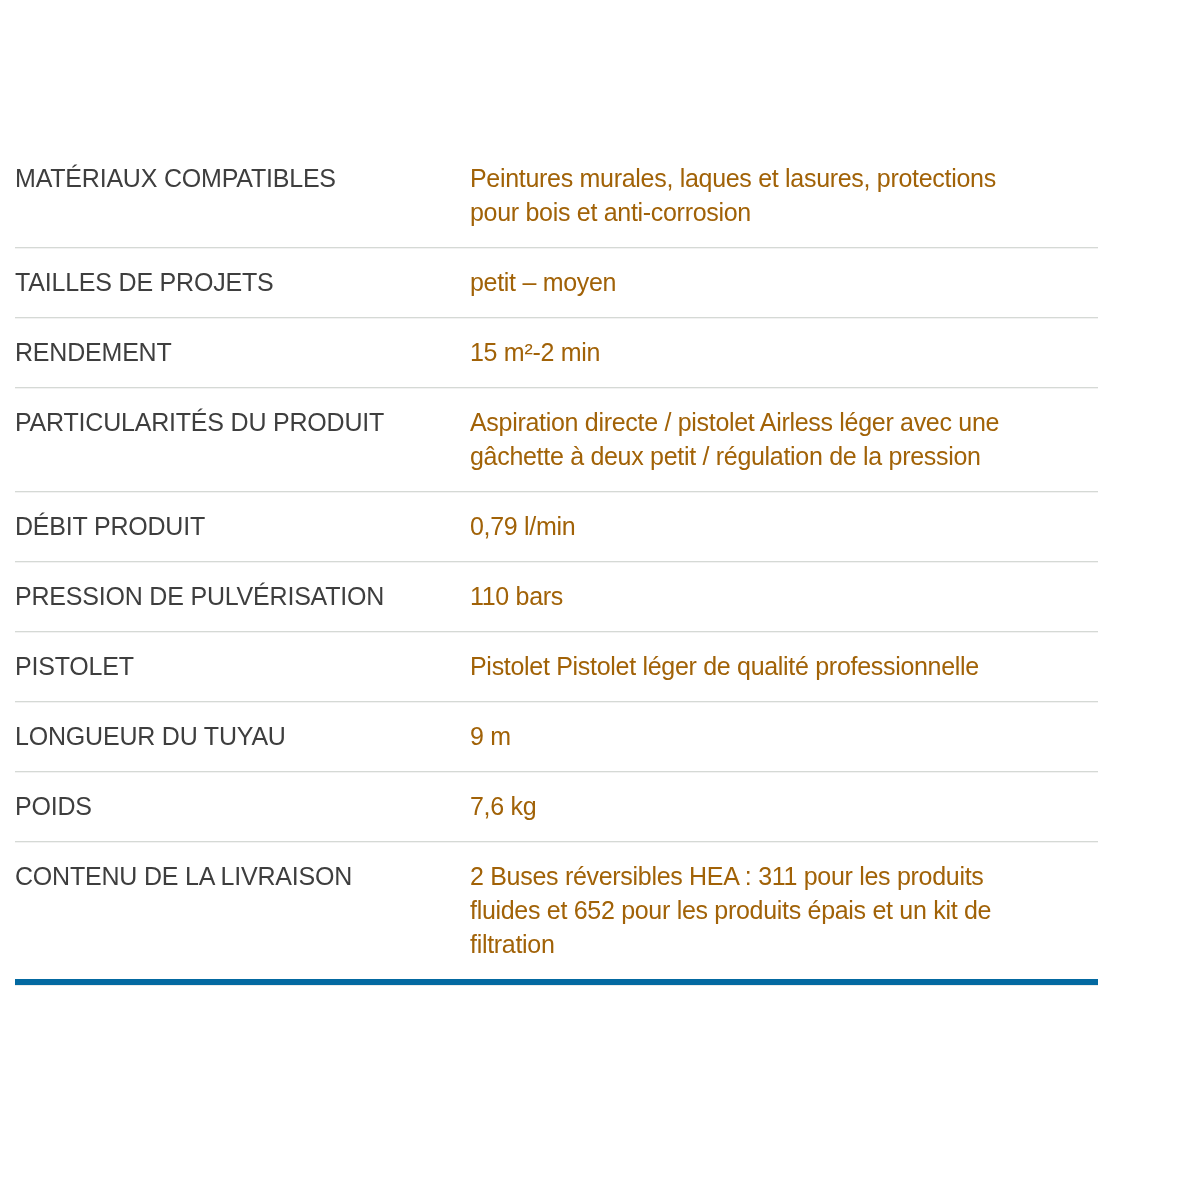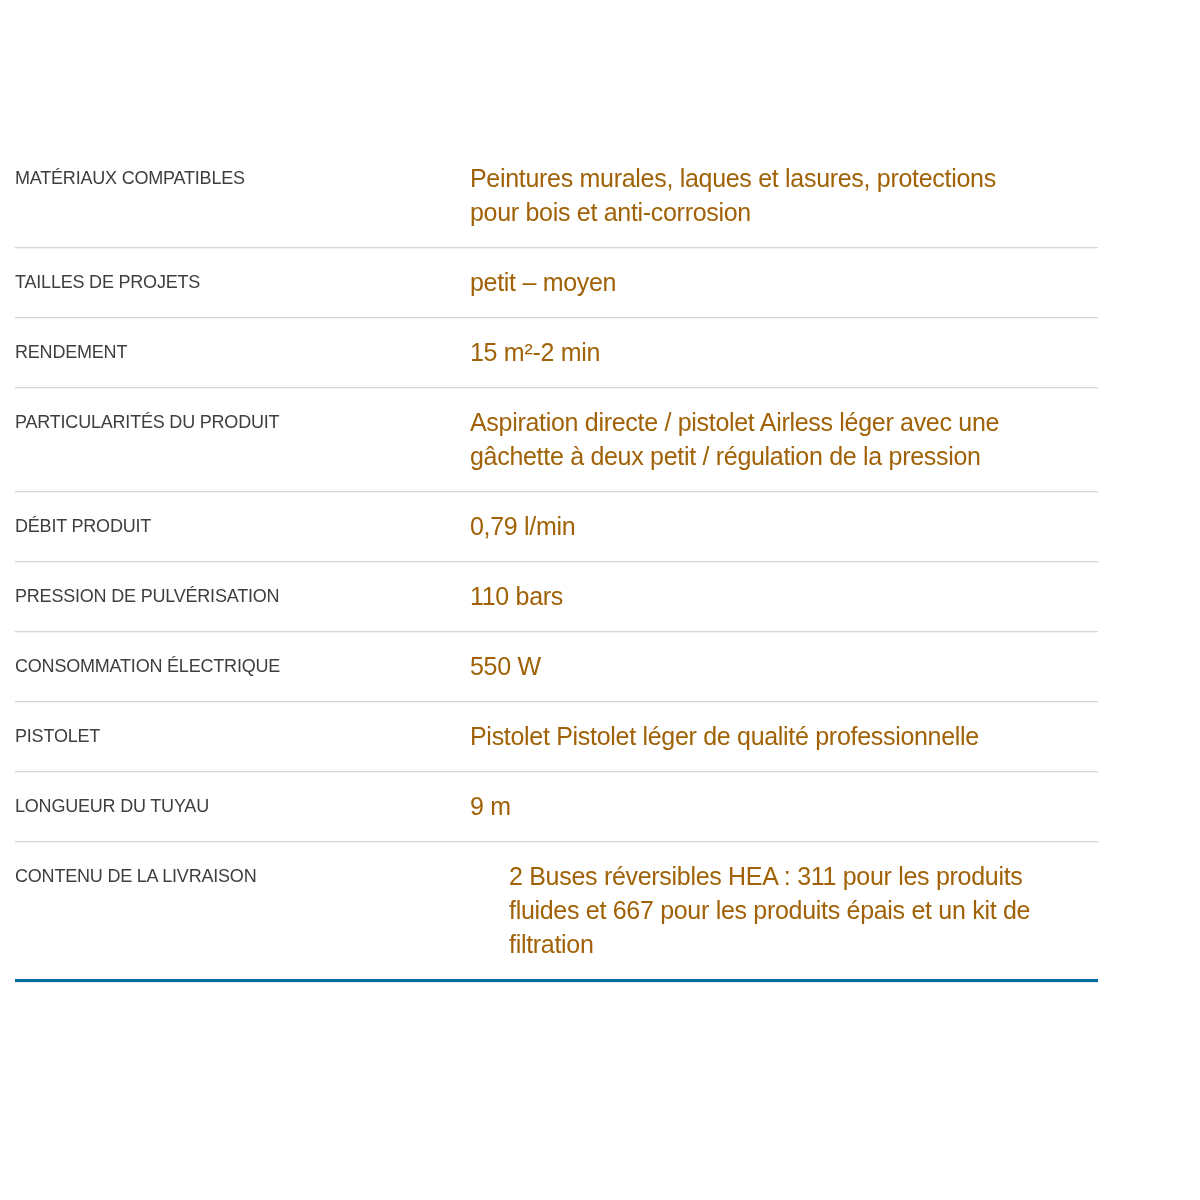--- a/index.html
+++ b/index.html
@@ -22,28 +22,27 @@
     width: 1083px;
   }
   .spec-row {
     display: flex;
     align-items: flex-start;
     padding: 17px 0 18px 0;
     border-bottom: 1px solid #d5d9d5;
     box-shadow: 0 1px 0 rgba(0,0,0,0.05);
   }
   .spec-row.last {
-    border-bottom: 3px solid #0369a1;
+    border-bottom: 6px solid #0369a1;
     box-shadow: 0 1px 0 rgba(0,0,0,0.08);
-    gap: 39px;
   }
   .spec-label {
     flex: 0 0 455px;
     width: 455px;
-    font-size: 18px;
+    font-size: 25px;
     line-height: 34px;
     letter-spacing: -0.2px;
     text-transform: uppercase;
     color: #3e3e3e;
   }
   .spec-value {
     flex: 1 1 auto;
     min-width: 0;
     font-size: 25px;
     line-height: 34px;
@@ -82,36 +81,36 @@
   <div class="spec-row">
     <div class="spec-label">DÉBIT PRODUIT</div>
     <div class="spec-value">0,79 l/min</div>
   </div>
 
   <div class="spec-row">
     <div class="spec-label">PRESSION DE PULVÉRISATION</div>
     <div class="spec-value">110 bars</div>
   </div>
 
-  <div class="spec-row">
-    <div class="spec-label">CONSOMMATION ÉLECTRIQUE</div>
-    <div class="spec-value">550 W</div>
-  </div>
 
   <div class="spec-row">
     <div class="spec-label">PISTOLET</div>
     <div class="spec-value">Pistolet Pistolet léger de qualité professionnelle</div>
   </div>
 
   <div class="spec-row">
     <div class="spec-label">LONGUEUR DU TUYAU</div>
     <div class="spec-value">9 m</div>
   </div>
 
+  <div class="spec-row">
+    <div class="spec-label">POIDS</div>
+    <div class="spec-value">7,6 kg</div>
+  </div>
 
   <div class="spec-row last">
     <div class="spec-label">CONTENU DE LA LIVRAISON</div>
     <div class="spec-value">2 Buses réversibles HEA : 311 pour les produits
-fluides et 667 pour les produits épais et un kit de
+fluides et 652 pour les produits épais et un kit de
 filtration</div>
   </div>
 
 </div>
 
 </body></html>

